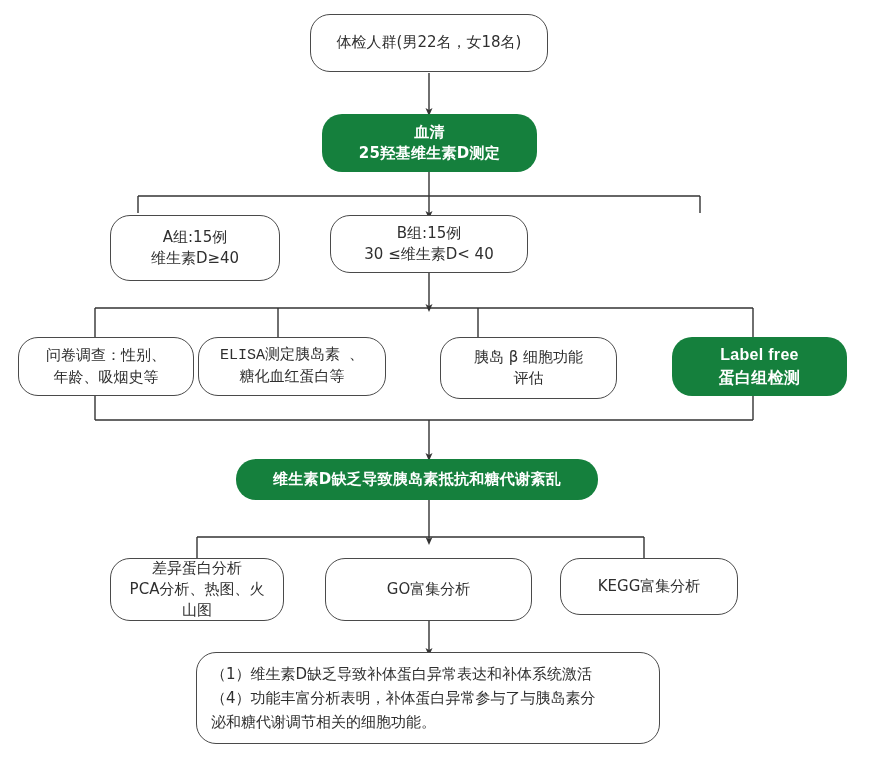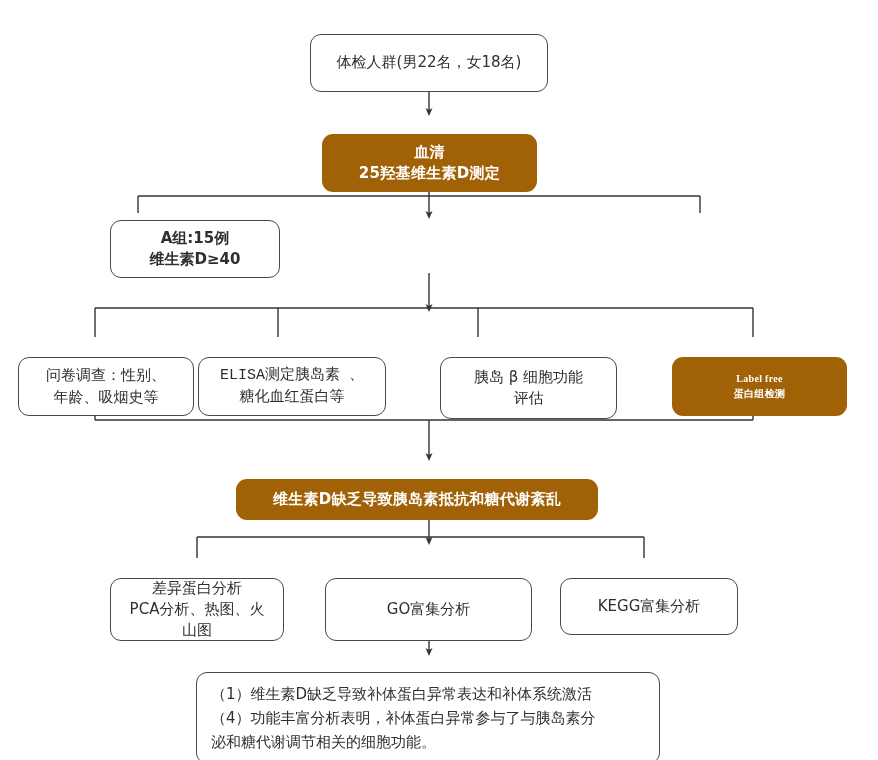--- a/index.html
+++ b/index.html
@@ -27,43 +27,42 @@
     height: 760px;
     pointer-events: none;
   }
   .node {
     position: absolute;
     box-sizing: border-box;
     display: flex;
     align-items: center;
     justify-content: center;
     text-align: center;
-    border-radius: 11px;
+    border-radius: 20px;
     line-height: 1.42;
     white-space: pre-line;
     padding: 2px 6px;
-    margin-top: 20px;
   }
   .node.plain {
     border: 1.3px solid #4a4a4a;
     background: #ffffff;
     color: #2f2f2f;
     font-size: 15px;
   }
   .node.blue {
     border: none;
-    background: #a16207;
+    background: #15803d;
     color: #ffffff;
     font-weight: bold;
     font-size: 15px;
     letter-spacing: 0.3px;
   }
   .node.blue.mono {
-    font-family: Liberation Serif, serif;
-    font-size: 10px;
+    font-family: Liberation Sans, sans-serif;
+    font-size: 16px;
   }
   .node.final {
     justify-content: flex-start;
     text-align: left;
     padding: 10px 14px;
     font-size: 15px;
     line-height: 1.62;
   }
 </style>
 </head>
@@ -105,23 +104,25 @@
 
       <line x1="429" y1="620" x2="429" y2="652" marker-end="url(#arrow)"></line>
     </g>
   </svg>
 
   <div class="node plain" style="left:310px; top:14px; width:238px; height:58px;">体检人群(男22名，女18名)</div>
 
   <div class="node blue" style="left:322px; top:114px; width:215px; height:58px;">血清
 25羟基维生素D测定</div>
 
-  <div class="node plain" style="left:110px; top:200px; width:170px; height:58px;font-weight:bold;">A组:15例
+  <div class="node plain" style="left:110px; top:215px; width:170px; height:66px;">A组:15例
 维生素D≥40</div>
 
+  <div class="node plain" style="left:330px; top:215px; width:198px; height:58px;">B组:15例
+30 ≤维生素D&lt; 40</div>
 
 
   <div class="node plain" style="left:18px; top:337px; width:176px; height:59px;">问卷调查：性别、
 年龄、吸烟史等</div>
 
   <div class="node plain" style="left:198px; top:337px; width:188px; height:59px;font-family:Liberation Mono, monospace;">ELISA测定胰岛素 、
 糖化血红蛋白等</div>
 
   <div class="node plain" style="left:440px; top:337px; width:177px; height:62px;">胰岛 β 细胞功能
 评估</div>

